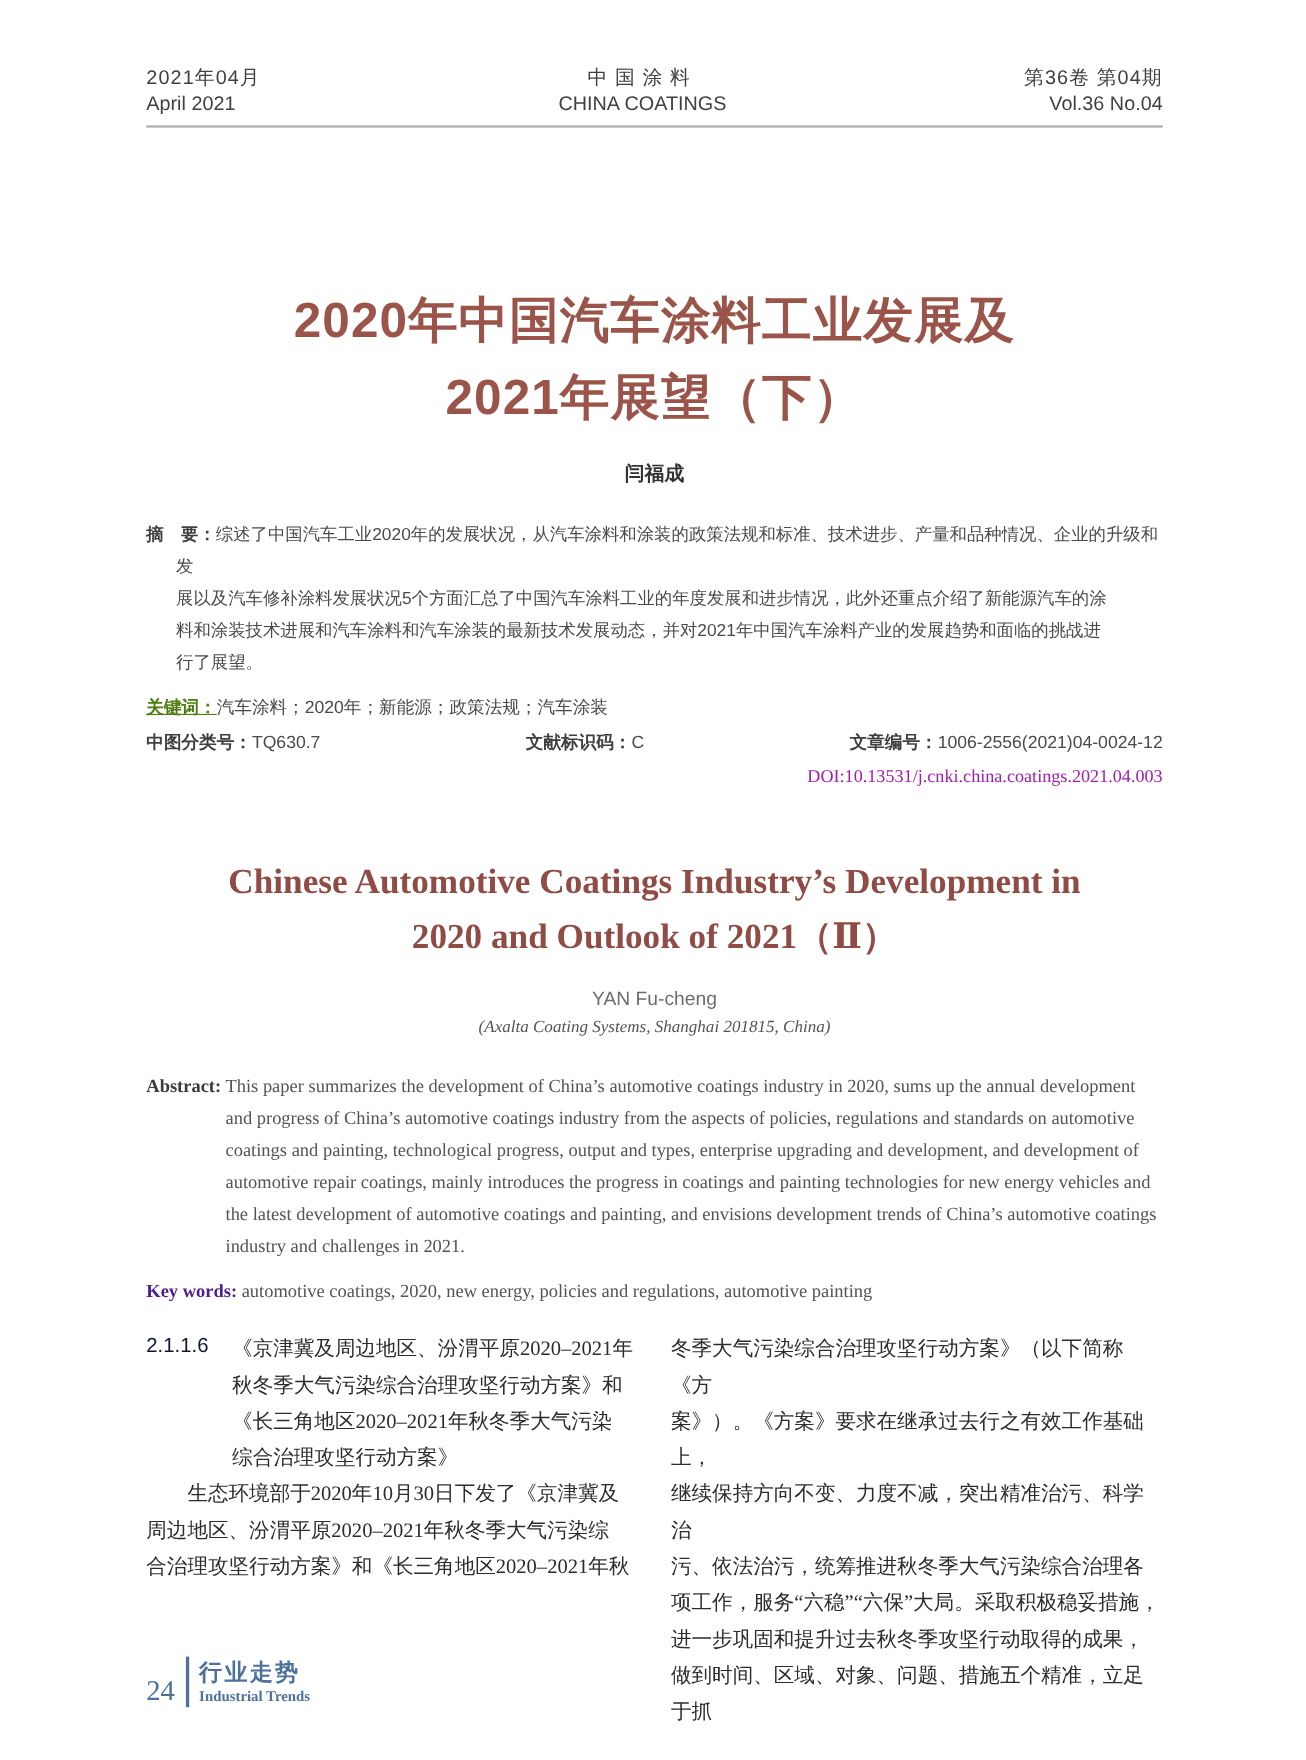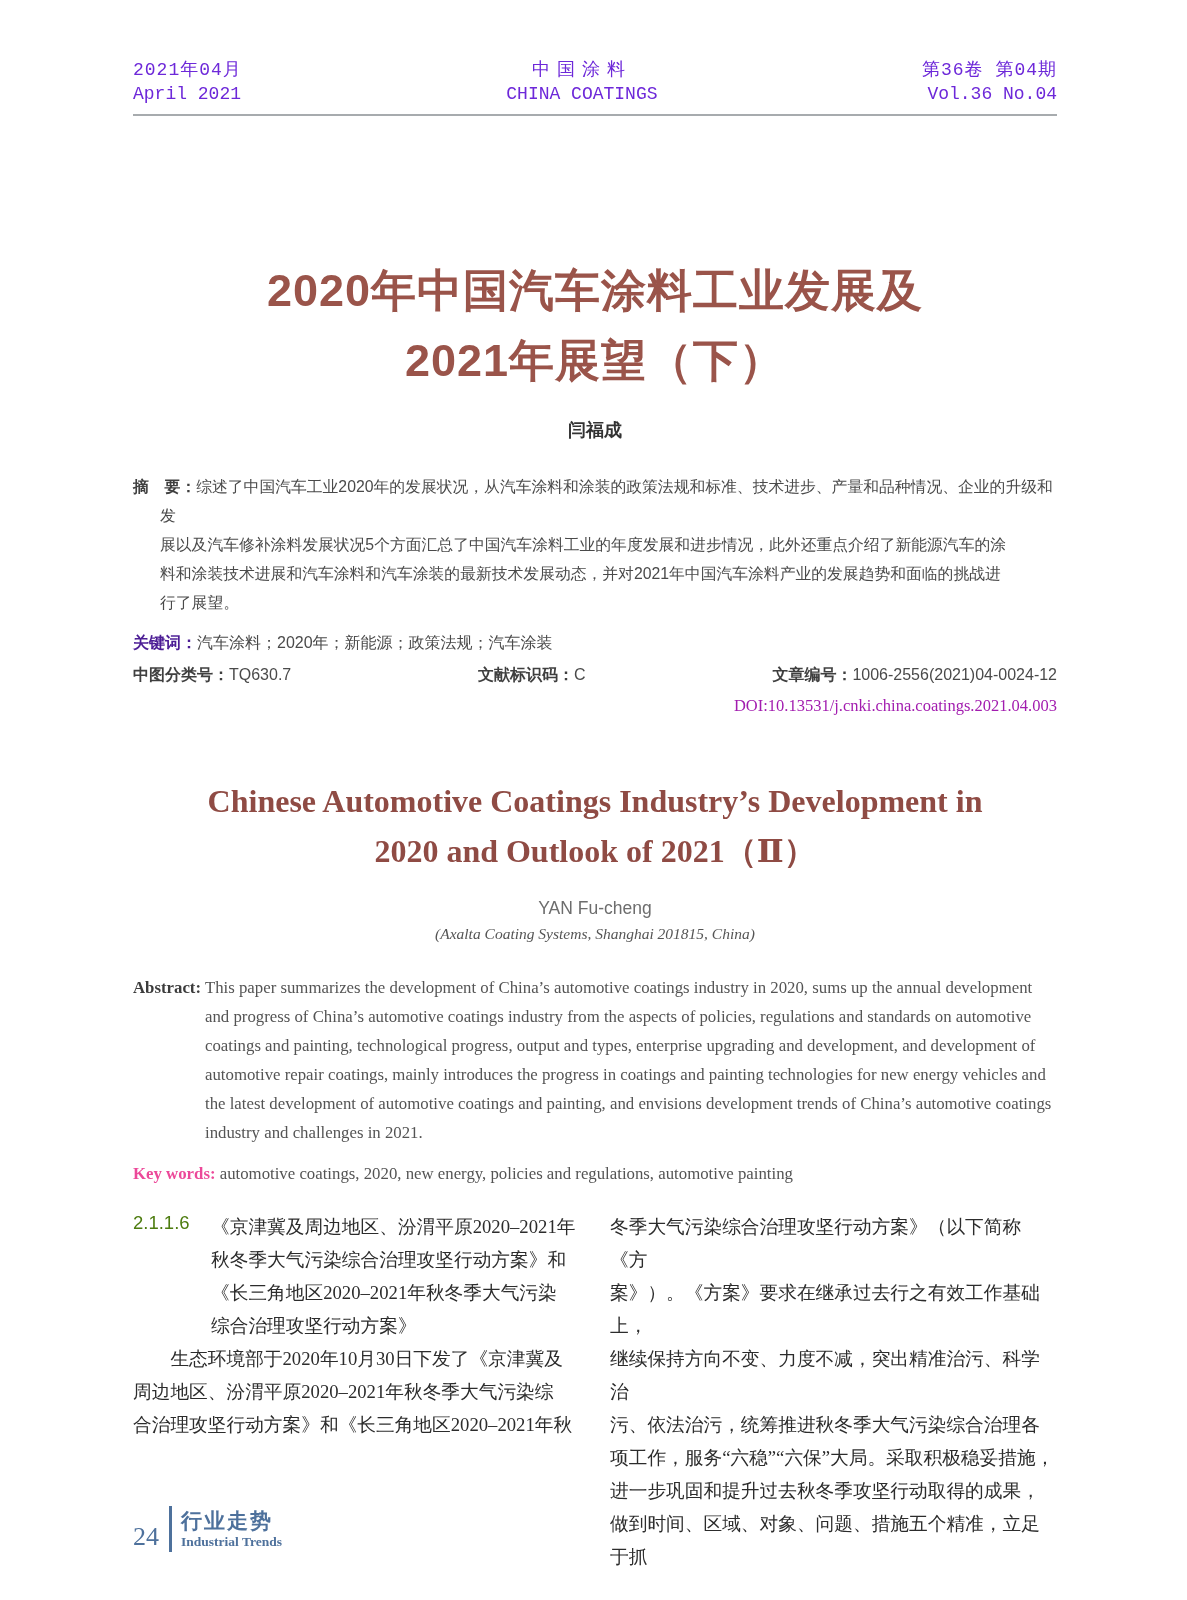--- a/index.html
+++ b/index.html
@@ -9,68 +9,68 @@
     margin:0 auto;
     background:#ffffff;
     overflow:hidden;
     font-family:"Liberation Sans","DejaVu Sans",sans-serif;
     color:#2f2f2f;
     box-sizing:border-box;
     padding:58px 130px 0 133px;
   }
   
   .hdr{display:flex;justify-content:space-between;align-items:flex-end;
-       color:#6d28d9;font-size:18px;line-height:24px;font-family:Liberation Mono, monospace;}
+       color:#404040;font-size:18px;line-height:24px;}
   .hdr .c{text-align:center;}
   .hdr .r{text-align:right;}
   .hdr .zh{letter-spacing:1px;}
   .hdr .c .zh{letter-spacing:7px;}
   .hdr-rule{border:none;border-top:2px solid #a7abae;margin:8px 0 0 0;}
   
   .title-zh{margin:140px 0 0 0;text-align:center;font-weight:bold;
             font-size:45px;line-height:70px;color:#9a544a;letter-spacing:1px;}
   .author-zh{margin-top:22px;text-align:center;font-weight:bold;font-size:18px;color:#333;}
   .affil-zh{margin-top:7px;text-align:center;font-weight:bold;font-size:16.5px;color:#3a3a3a;}
   
   .abs-zh{margin-top:30px;font-size:15.8px;line-height:29px;color:#4a4a4a;
           padding-left:27px;text-indent:-27px;}
   .abs-zh b{font-weight:bold;color:#3f3f3f;}
   .pre{white-space:pre-line;}
   .kw-zh{margin-top:4px;font-size:16px;color:#4a4a4a;}
-  .kw-zh b{color:#4c1d95;}
+  .kw-zh b{color:#4d7c0f;text-decoration:underline;}
   .meta-row{margin-top:11px;display:flex;justify-content:space-between;
             font-size:16px;color:#4a4a4a;}
   .meta-row b{color:#3f3f3f;}
   .doi{margin-top:10px;font-family:"Liberation Serif","DejaVu Serif",serif;
        font-size:16.5px;color:#a21caf;text-align:right;}
   
   .title-en{margin:60px 0 0 0;text-align:center;font-weight:bold;
             font-family:"Liberation Serif","DejaVu Serif",serif;
             font-size:32px;line-height:50px;color:#8f4b44;}
   .author-en{margin-top:22px;text-align:center;font-size:17.5px;color:#6d6d6d;}
   .affil-en{margin-top:6px;text-align:center;font-style:italic;
             font-family:"Liberation Serif","DejaVu Serif",serif;
             font-size:15.5px;color:#555;}
   
   .abs-en{margin-top:30px;font-family:"Liberation Serif","DejaVu Serif",serif;
           font-size:16.8px;line-height:29px;color:#545454;
           padding-left:72px;text-indent:-72px;overflow:hidden;}
   .abs-en b{font-weight:bold;color:#3c3c3c;}
   .kw-en{margin-top:5px;font-family:"Liberation Serif","DejaVu Serif",serif;
          font-size:16.8px;color:#545454;}
-  .kw-en b{font-weight:bold;color:#ec4899;}
+  .kw-en b{font-weight:bold;color:#4c1d95;}
   
   .continued{margin-top:94px;font-family:"Liberation Serif","DejaVu Serif",serif;
              font-size:18px;color:#3c3c3c;}
   .columns{display:flex;gap:30px;margin-top:26px;
            font-family:"Liberation Serif","DejaVu Serif",serif;color:#2c2c2c;}
   .col{width:447px;overflow:hidden;}
   .sec-head{display:flex;}
   .sec-num{flex:0 0 78px;font-family:"Liberation Sans","DejaVu Sans",sans-serif;
-           font-size:18.5px;color:#4d7c0f;padding-top:2px;}
+           font-size:18.5px;color:#0f172a;padding-top:2px;}
   .sec-title{font-size:18.7px;line-height:33px;font-weight:500;}
   .para{font-size:18.7px;line-height:33px;}
   .col .para{margin-top:0;}
   
   .page-footer{position:absolute;left:133px;bottom:48px;display:flex;align-items:center;color:#4e719c;}
   .pg-num{font-family:"Liberation Serif","DejaVu Serif",serif;
           font-size:26px;align-self:flex-end;margin-right:10px;}
   .vbar{width:3px;height:46px;background:#4e719c;margin-right:9px;}
   .col-name-zh{font-size:21px;font-weight:bold;letter-spacing:2px;line-height:25px;}
   .col-name-en{font-family:"Liberation Serif","DejaVu Serif",serif;

